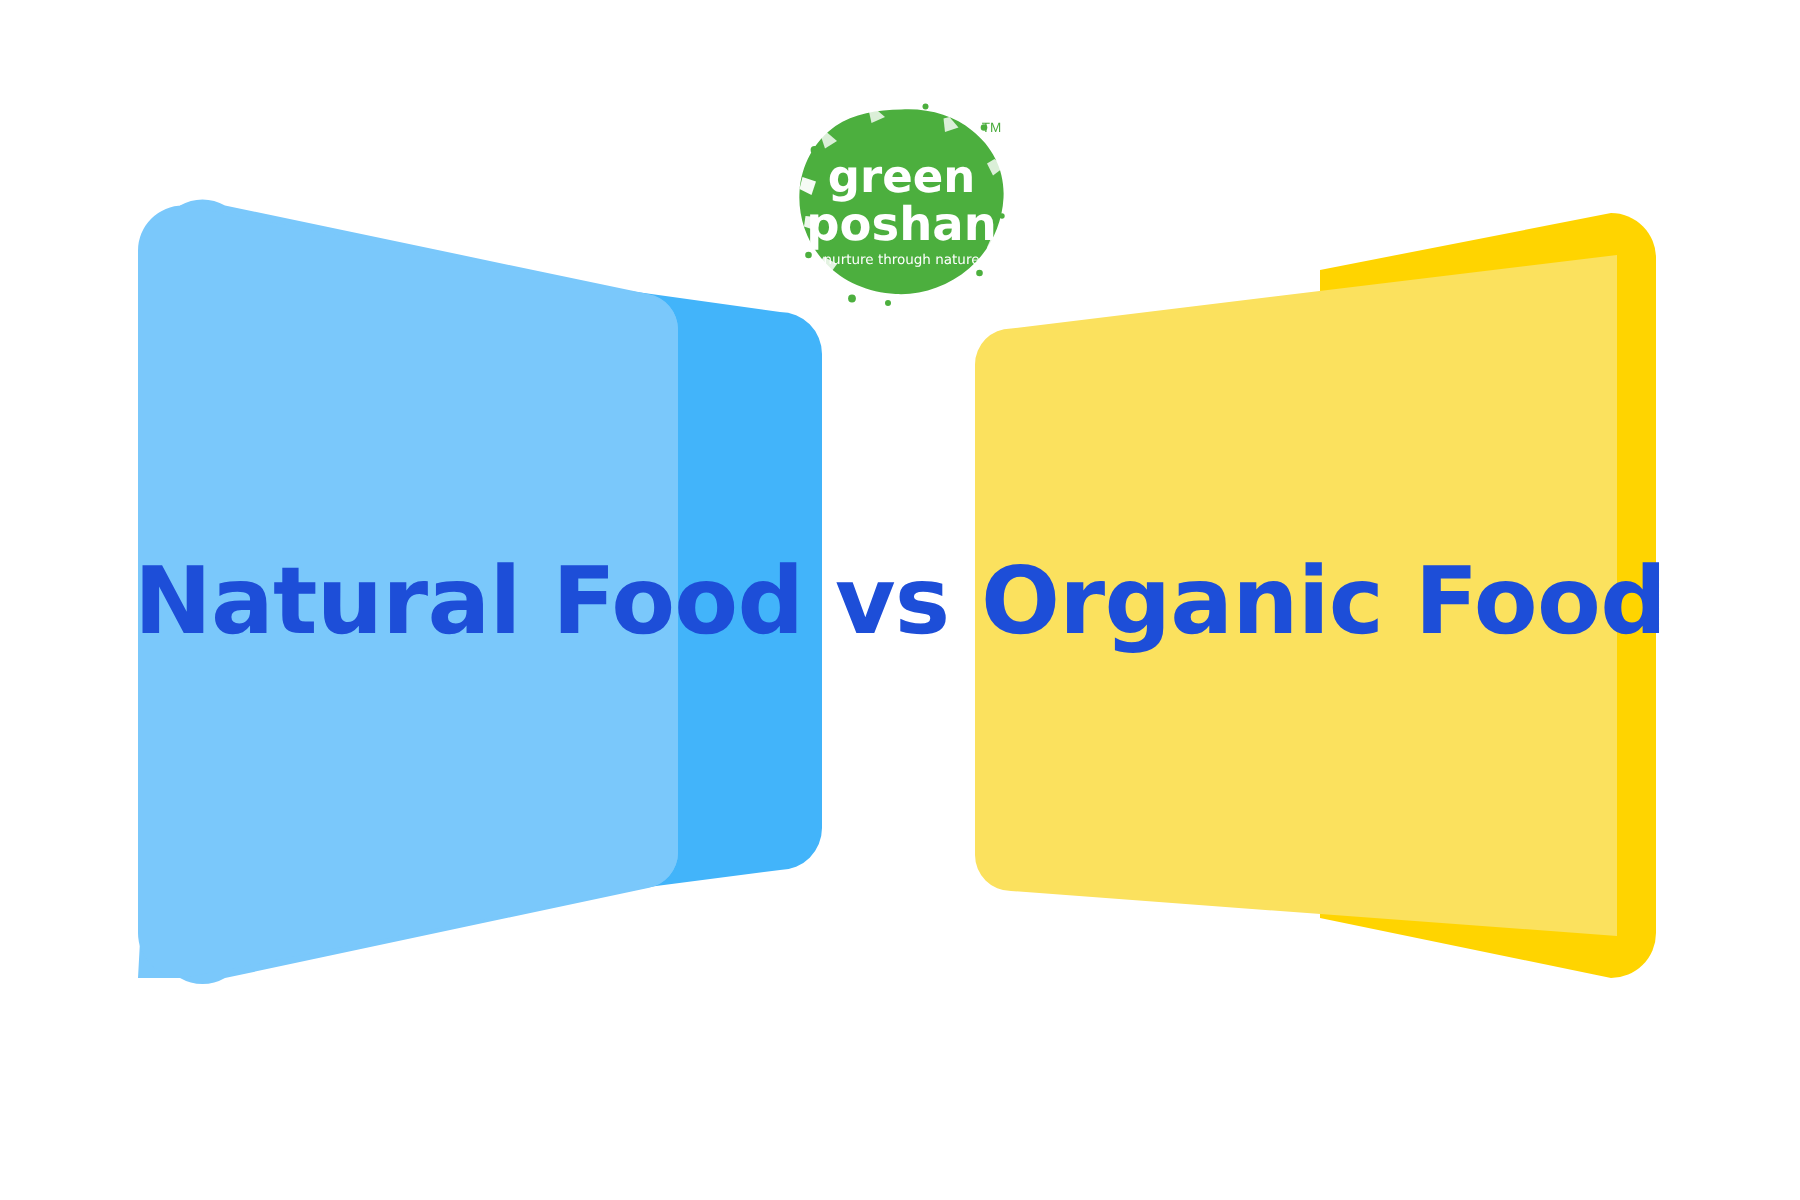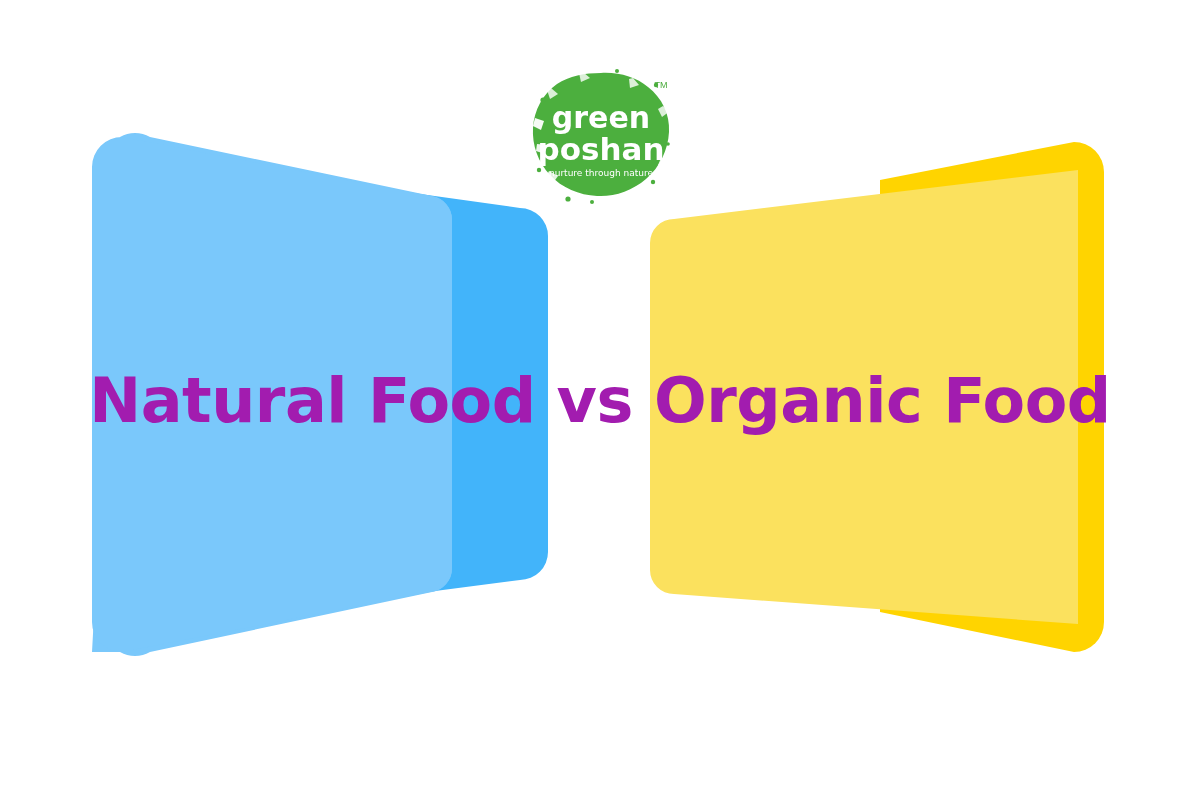--- a/index.html
+++ b/index.html
@@ -59,21 +59,21 @@
     align-items: center;
     justify-content: center;
     pointer-events: none;
   }
   #main-title {
     font-family: "DejaVu Sans", "Liberation Sans", sans-serif;
     font-weight: bold;
     font-size: 62px;
     line-height: 86px;
     letter-spacing: -0.5px;
-    color: #a21caf;
+    color: #1d4ed8;
     white-space: nowrap;
     margin: 0;
   }
 </style>
 </head>
 <body>
 
 <div id="canvas">
 
   <svg id="shapes-layer" viewBox="0 0 1200 800" aria-hidden="true">

